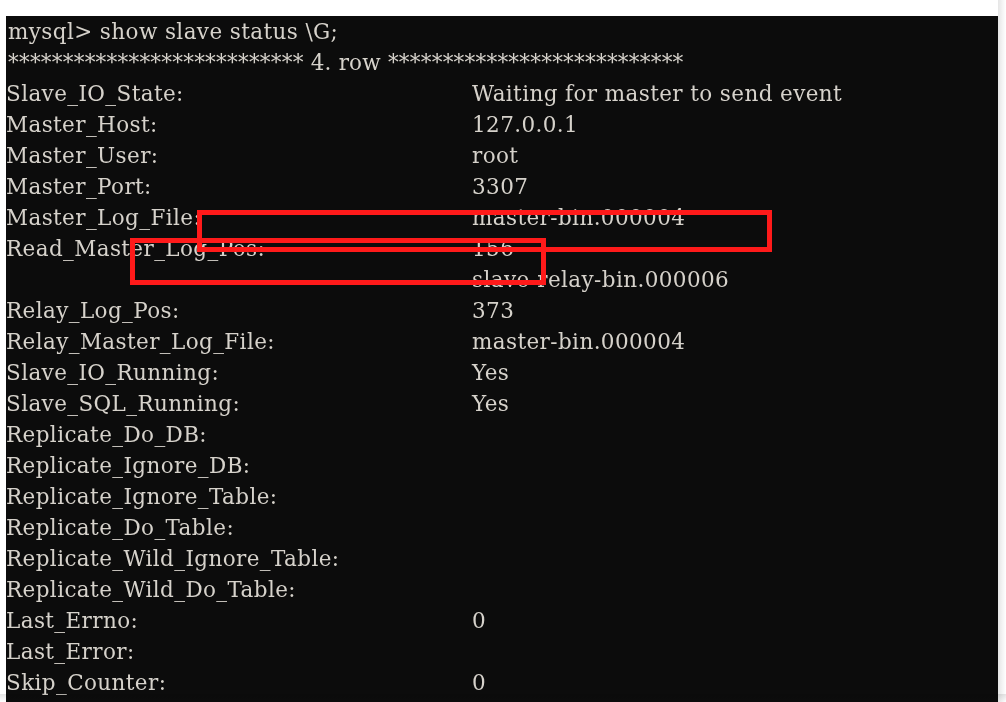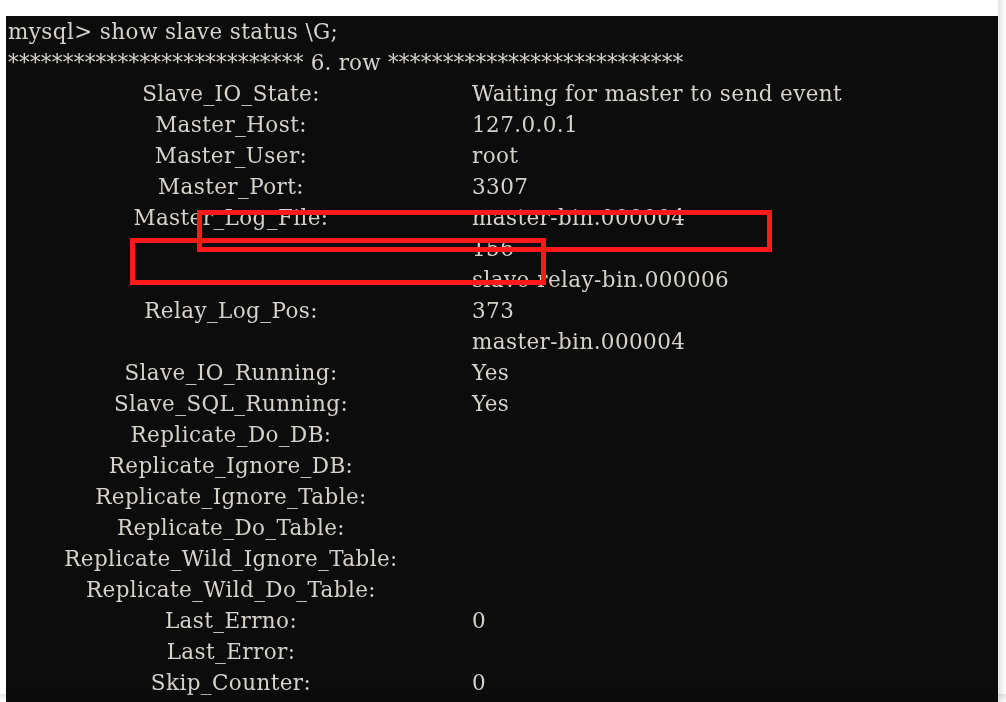--- a/index.html
+++ b/index.html
@@ -37,21 +37,21 @@
     font-family: "DejaVu Serif", "Liberation Serif", serif;
     font-size: 21.5px;
     letter-spacing: 0.4px;
     color: #d6d2cb;
   }
   .line .lbl {
     position: absolute;
     left: 0;
     top: 0;
     width: 450px;
-    text-align: center;
+    text-align: left;
     white-space: pre;
   }
   .line .val {
     position: absolute;
     left: 466px;
     top: 0;
     white-space: pre;
   }
   .line.freeform .lbl {
     width: auto;
@@ -106,21 +106,21 @@
 <div id="screenshot">
 
   <div id="terminal">
     <div id="terminal-inner">
 
       <div class="line freeform">
         <span class="lbl">mysql&gt; show slave status \G;</span>
       </div>
 
       <div class="line stars">
-        <span class="lbl">*************************** 6. row ***************************</span>
+        <span class="lbl">*************************** 4. row ***************************</span>
       </div>
 
       <div class="line">
         <span class="lbl">Slave_IO_State:</span>
         <span class="val">Waiting for master to send event</span>
       </div>
       <div class="line">
         <span class="lbl">Master_Host:</span>
         <span class="val">127.0.0.1</span>
       </div>
@@ -130,30 +130,32 @@
       </div>
       <div class="line">
         <span class="lbl">Master_Port:</span>
         <span class="val">3307</span>
       </div>
       <div class="line">
         <span class="lbl">Master_Log_File:</span>
         <span class="val">master-bin.000004</span>
       </div>
       <div class="line">
+        <span class="lbl">Read_Master_Log_Pos:</span>
         <span class="val">156</span>
       </div>
       <div class="line">
         <span class="val">slave-relay-bin.000006</span>
       </div>
       <div class="line">
         <span class="lbl">Relay_Log_Pos:</span>
         <span class="val">373</span>
       </div>
       <div class="line">
+        <span class="lbl">Relay_Master_Log_File:</span>
         <span class="val">master-bin.000004</span>
       </div>
       <div class="line">
         <span class="lbl">Slave_IO_Running:</span>
         <span class="val">Yes</span>
       </div>
       <div class="line">
         <span class="lbl">Slave_SQL_Running:</span>
         <span class="val">Yes</span>
       </div>

